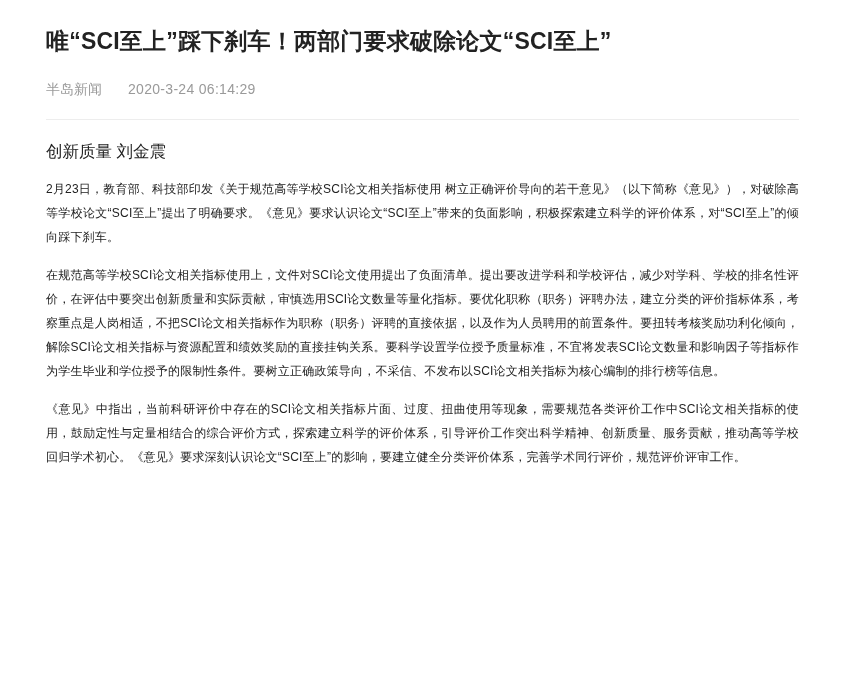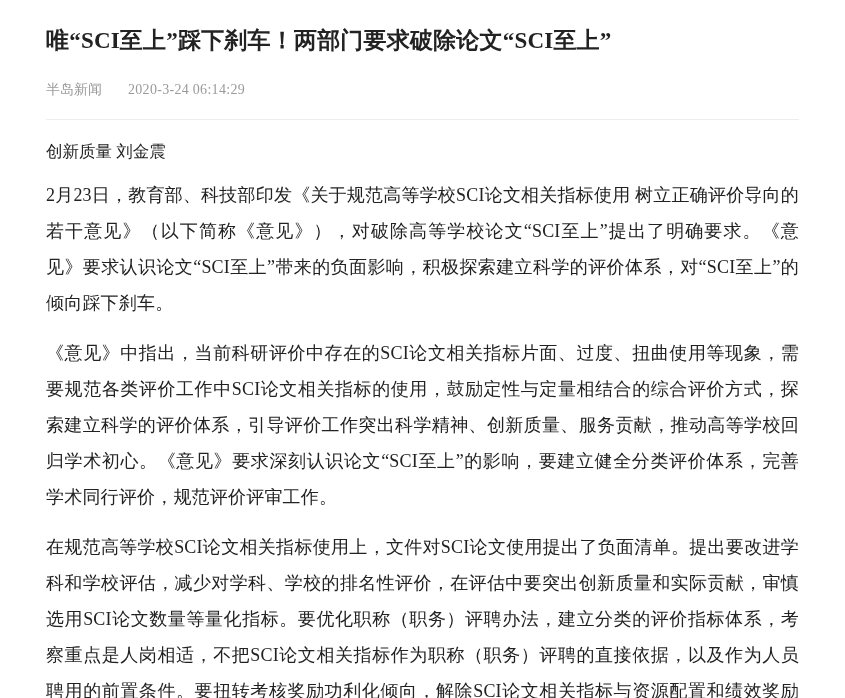--- a/index.html
+++ b/index.html
@@ -13,34 +13,33 @@
     font-family: "Liberation Sans", sans-serif;
     color: #222222;
     overflow: hidden;
   }
   .page {
     width: 845px;
     height: 698px;
     box-sizing: border-box;
     padding: 18px 46px 0 46px;
     background: #ffffff;
-    font-family: Liberation Serif, serif;
   }
   .article-title {
     font-size: 23px;
     font-weight: bold;
     color: #222222;
     line-height: 1.5;
     letter-spacing: 0.2px;
     margin: 6px 0 0 0;
   }
   .meta-row {
     margin-top: 22px;
     display: flex;
-    align-items: center;
+    align-items: flex-start;
     font-size: 14px;
     color: #9a9a9a;
   }
   .meta-source {
     margin-right: 26px;
   }
   .meta-time {
     letter-spacing: 0.3px;
   }
   .divider {
@@ -51,21 +50,21 @@
   .body-content {
     margin-top: 16px;
   }
   .byline {
     font-size: 16.5px;
     color: #222222;
     line-height: 1.9;
     margin: 0 0 10px 0;
   }
   .para {
-    font-size: 18px;
+    font-size: 12px;
     color: #222222;
     line-height: 2.0;
     margin: 0 0 14px 0;
     text-align: justify;
     letter-spacing: 0.2px;
   }
 </style>
 </head>
 <body>
 
@@ -78,18 +77,18 @@
     <span class="meta-time">2020-3-24 06:14:29</span>
   </div>
 
   <div class="divider"></div>
 
   <div class="body-content">
     <p class="byline">创新质量 刘金震</p>
 
     <p class="para">2月23日，教育部、科技部印发《关于规范高等学校SCI论文相关指标使用 树立正确评价导向的若干意见》（以下简称《意见》），对破除高等学校论文“SCI至上”提出了明确要求。《意见》要求认识论文“SCI至上”带来的负面影响，积极探索建立科学的评价体系，对“SCI至上”的倾向踩下刹车。</p>
 
+    <p class="para">在规范高等学校SCI论文相关指标使用上，文件对SCI论文使用提出了负面清单。提出要改进学科和学校评估，减少对学科、学校的排名性评价，在评估中要突出创新质量和实际贡献，审慎选用SCI论文数量等量化指标。要优化职称（职务）评聘办法，建立分类的评价指标体系，考察重点是人岗相适，不把SCI论文相关指标作为职称（职务）评聘的直接依据，以及作为人员聘用的前置条件。要扭转考核奖励功利化倾向，解除SCI论文相关指标与资源配置和绩效奖励的直接挂钩关系。要科学设置学位授予质量标准，不宜将发表SCI论文数量和影响因子等指标作为学生毕业和学位授予的限制性条件。要树立正确政策导向，不采信、不发布以SCI论文相关指标为核心编制的排行榜等信息。</p>
+
     <p class="para">《意见》中指出，当前科研评价中存在的SCI论文相关指标片面、过度、扭曲使用等现象，需要规范各类评价工作中SCI论文相关指标的使用，鼓励定性与定量相结合的综合评价方式，探索建立科学的评价体系，引导评价工作突出科学精神、创新质量、服务贡献，推动高等学校回归学术初心。《意见》要求深刻认识论文“SCI至上”的影响，要建立健全分类评价体系，完善学术同行评价，规范评价评审工作。</p>
-
-    <p class="para">在规范高等学校SCI论文相关指标使用上，文件对SCI论文使用提出了负面清单。提出要改进学科和学校评估，减少对学科、学校的排名性评价，在评估中要突出创新质量和实际贡献，审慎选用SCI论文数量等量化指标。要优化职称（职务）评聘办法，建立分类的评价指标体系，考察重点是人岗相适，不把SCI论文相关指标作为职称（职务）评聘的直接依据，以及作为人员聘用的前置条件。要扭转考核奖励功利化倾向，解除SCI论文相关指标与资源配置和绩效奖励的直接挂钩关系。要科学设置学位授予质量标准，不宜将发表SCI论文数量和影响因子等指标作为学生毕业和学位授予的限制性条件。要树立正确政策导向，不采信、不发布以SCI论文相关指标为核心编制的排行榜等信息。</p>
   </div>
 
 </div>
 
 </body></html>

